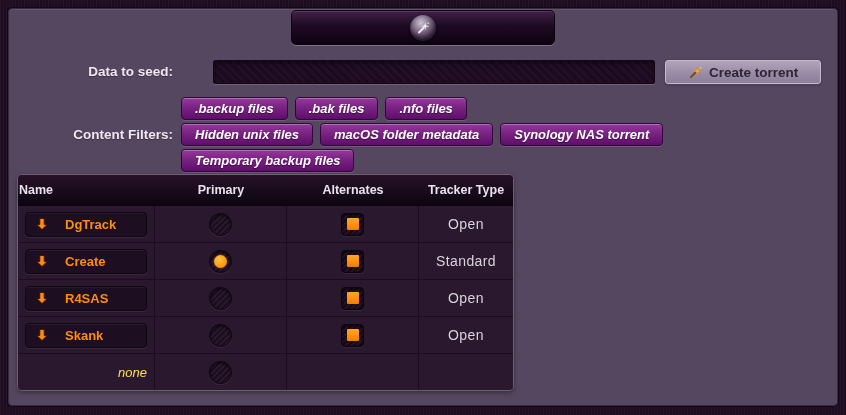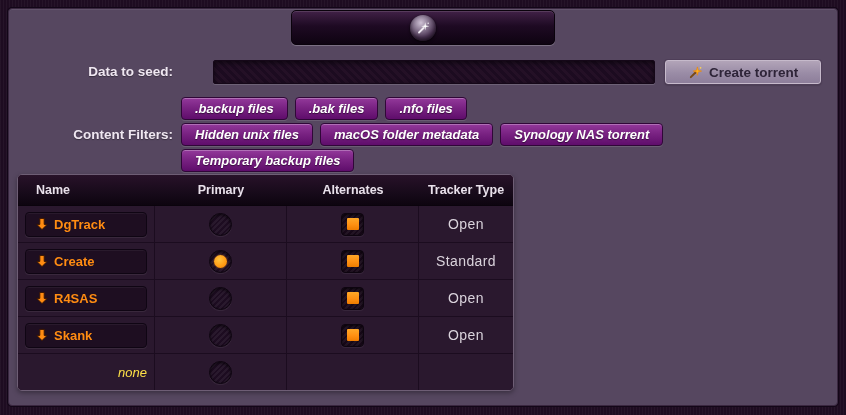--- a/index.html
+++ b/index.html
@@ -80,35 +80,35 @@
     box-shadow:0 2px 5px rgba(0,0,0,.35);
   }
   .t-header{
     display:grid;grid-template-columns:137px 132px 132px 1fr;
     height:30px;align-items:center;
     background:linear-gradient(180deg,#281229 0%,#170a1a 60%,#0d040f 100%);
     border-bottom:1px solid #0a030c;
     color:#e9e1eb;font-size:12.5px;font-weight:bold;
   }
   .t-header .hc{padding:0;text-align:center;}
-  .t-header .hc:first-child{text-align:left;padding-left:18px;}
+  .t-header .hc:first-child{text-align:left;padding-left:1px;}
   .t-row{
     display:grid;grid-template-columns:137px 132px 132px 1fr;
     height:36px;border-bottom:1px solid #1b0c1f;background:#2a182e;
   }
   .t-row:last-child{border-bottom:none;}
   .t-cell{
     display:flex;align-items:center;justify-content:center;
     border-right:1px solid #1b0c1f;height:100%;
   }
   .t-cell:last-child{border-right:none;}
   .t-cell.name-cell{justify-content:flex-start;padding:0 7px;}
   .tracker-btn{
     width:100%;height:25px;border-radius:4px;cursor:pointer;
-    display:flex;align-items:center;gap:5px;padding:0 9px;box-sizing:border-box;
+    display:flex;align-items:center;gap:16px;padding:0 9px;box-sizing:border-box;
     background:#1e0e21;border:1px solid #0f0513;
     box-shadow:0 1px 0 rgba(255,255,255,.07), inset 0 1px 0 rgba(255,255,255,.05);
     color:#ff8c12;font-size:13px;font-weight:bold;
     font-family:"Liberation Sans", sans-serif;text-align:left;
   }
   .none-label{font-size:13px;font-style:italic;color:#fde047;width:100%;text-align:right;}
   .type-label{font-size:14px;color:#dad3dc;letter-spacing:.4px;}
   
   .radio{
     width:21px;height:21px;border-radius:50%;cursor:pointer;

